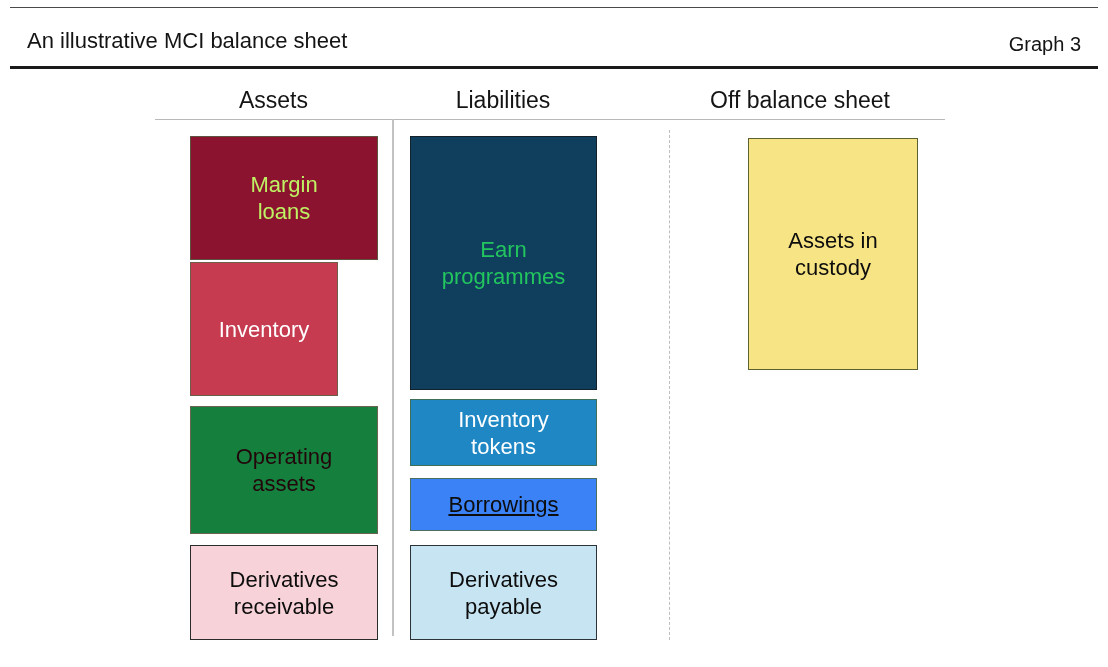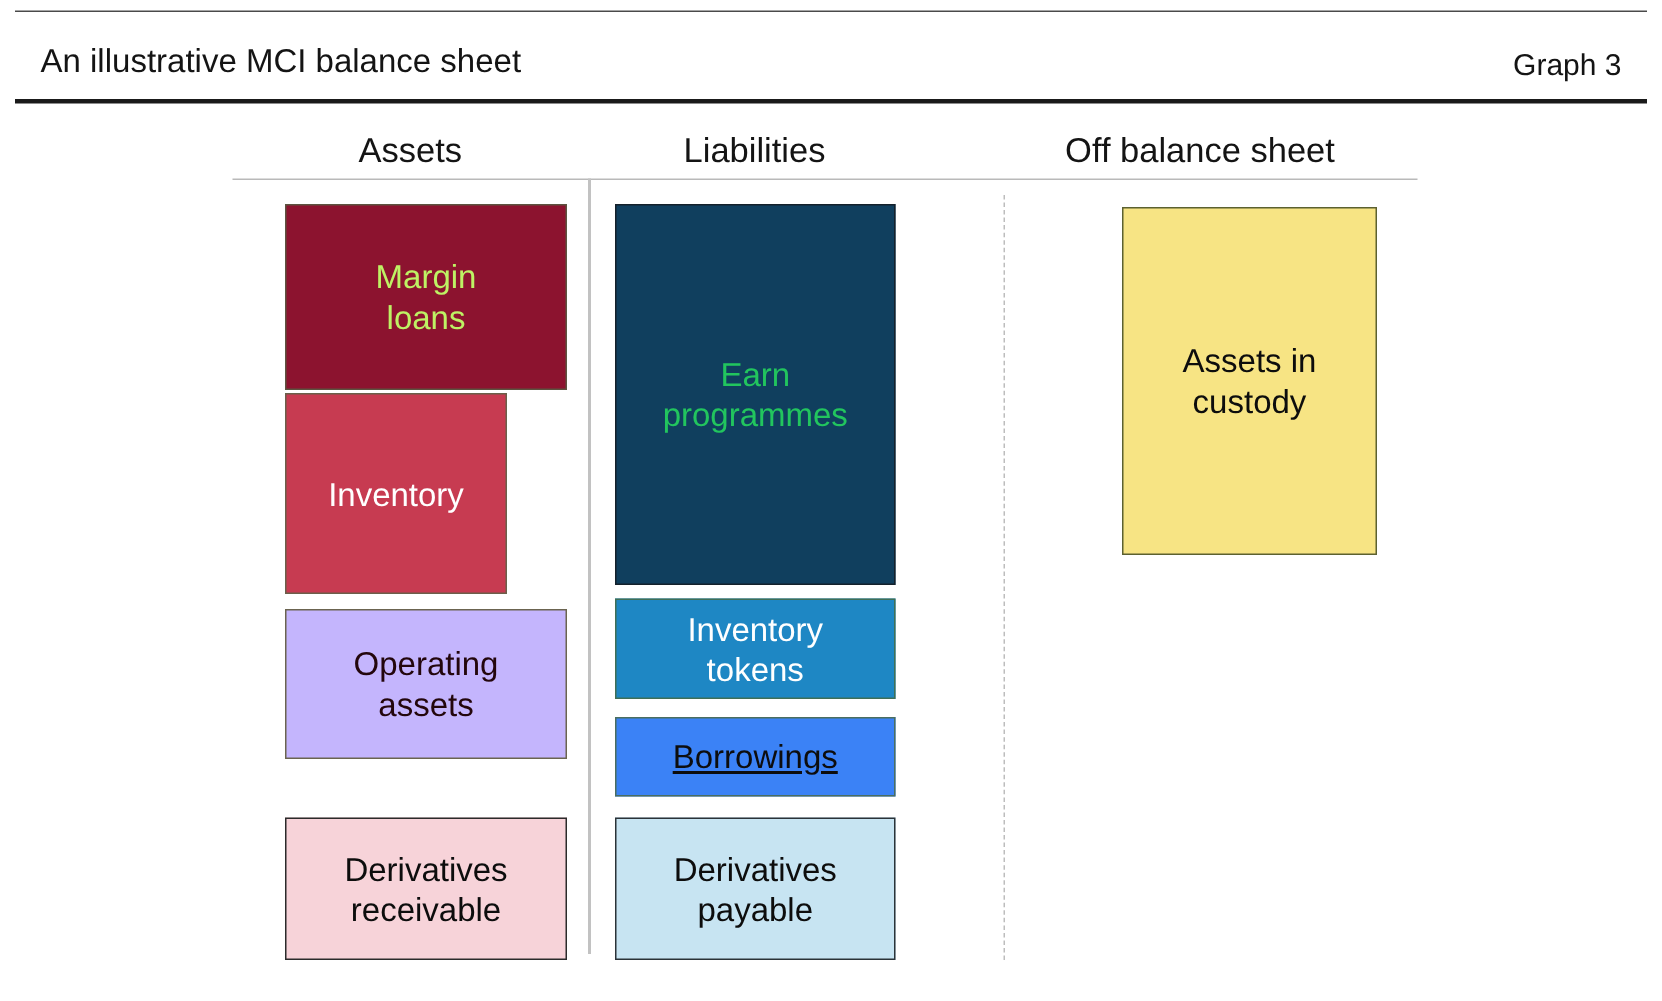--- a/index.html
+++ b/index.html
@@ -120,22 +120,22 @@
   
   .box-margin-loans {
     left: 190px; top: 136px; width: 188px; height: 124px;
     background: #8C132F; border-color: #5d5340; color: #bef264; justify-content: center;
   }
   .box-inventory {
     left: 190px; top: 262px; width: 148px; height: 134px;
     background: #C73B51; border-color: #6b5f4a; color: #ffffff;
   }
   .box-operating-assets {
-    left: 190px; top: 406px; width: 188px; height: 100px;
-    background: #c4b5fd; border-color: #6b6450; color: #23060c;
+    left: 190px; top: 406px; width: 188px; height: 128px;
+    background: #15803d; border-color: #6b6450; color: #23060c;
   }
   .box-derivatives-receivable {
     left: 190px; top: 545px; width: 188px; height: 95px;
     background: #F7D3D9; border-color: #2b2b2b; color: #0d0d0d;
   }
 
   
   .box-earn-programmes {
     left: 410px; top: 136px; width: 187px; height: 254px;
     background: #103F5E; border-color: #14212b; color: #22c55e;

